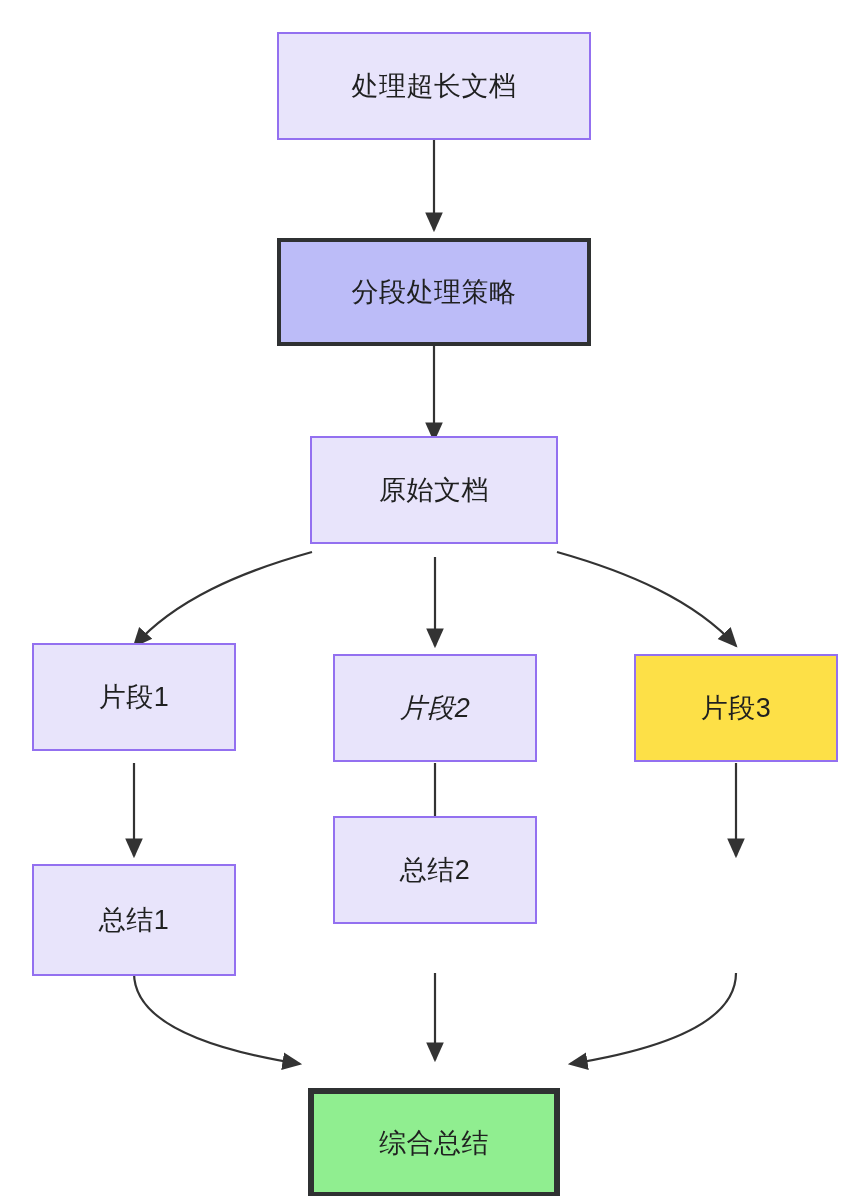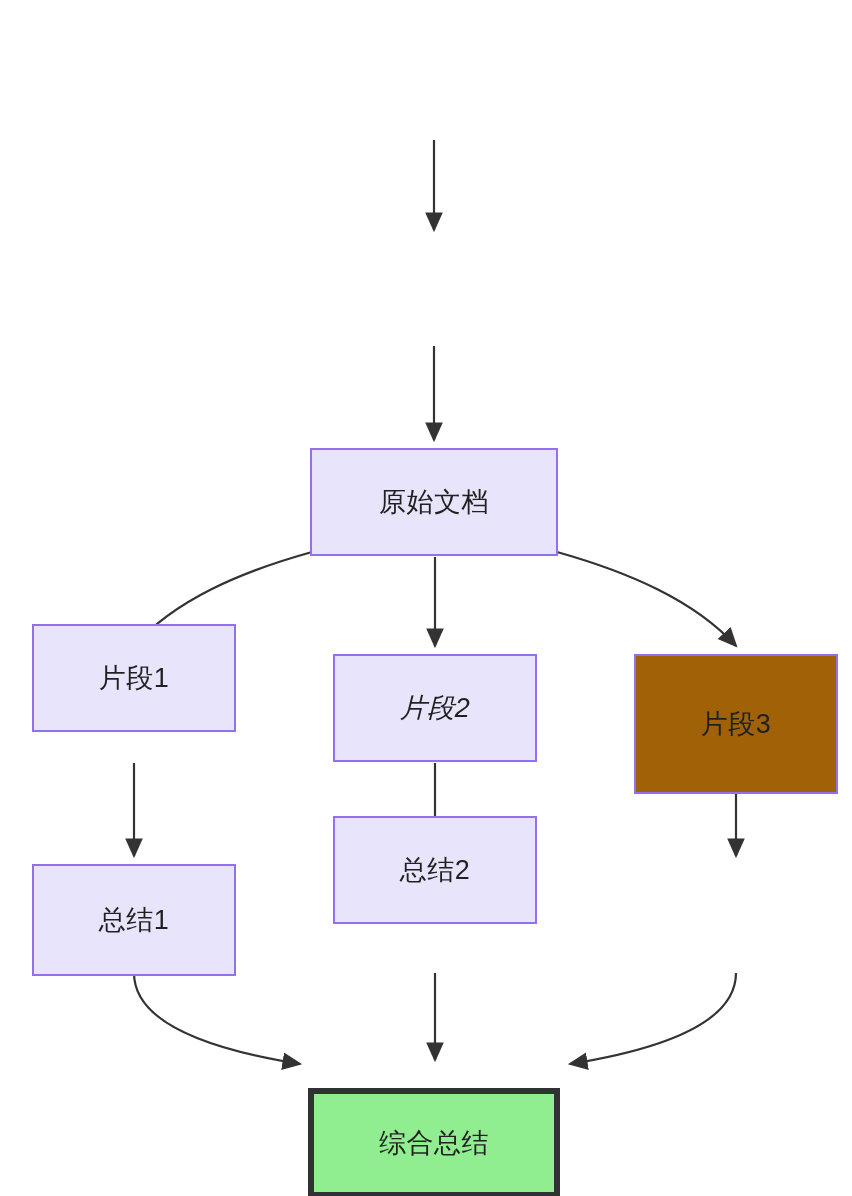--- a/index.html
+++ b/index.html
@@ -75,30 +75,36 @@
         <path d="M 557 552 C 628 572 694 600 736 646" fill="none" stroke="#333333" stroke-width="2.2" marker-end="url(#arrowhead)"></path>
         <path d="M 134 763 L 134 856" fill="none" stroke="#333333" stroke-width="2.2" marker-end="url(#arrowhead)"></path>
         <path d="M 435 763 L 435 856" fill="none" stroke="#333333" stroke-width="2.2" marker-end="url(#arrowhead)"></path>
         <path d="M 736 763 L 736 856" fill="none" stroke="#333333" stroke-width="2.2" marker-end="url(#arrowhead)"></path>
         <path d="M 134 973 C 134 1020 200 1048 300 1064" fill="none" stroke="#333333" stroke-width="2.2" marker-end="url(#arrowhead)"></path>
         <path d="M 435 973 L 435 1060" fill="none" stroke="#333333" stroke-width="2.2" marker-end="url(#arrowhead)"></path>
         <path d="M 736 973 C 736 1020 670 1048 570 1064" fill="none" stroke="#333333" stroke-width="2.2" marker-end="url(#arrowhead)"></path>
       </g>
   </svg>
 
-  <div class="node normal" style="left: 310px; top: 448px; width: 248px; height: 108px; background: rgb(232, 228, 251); border-color: rgb(147, 112, 240);">
+  <div class="node normal" style="left: 277px; top: 32px; width: 314px; height: 108px; background: rgb(232, 228, 251); border-color: rgb(147, 112, 240);">
+    <span class="node-label">处理超长文档</span>
+  </div>
+  <div class="node emphasis" style="left: 277px; top: 238px; width: 314px; height: 108px; background: rgb(188, 188, 248); border-color: rgb(47, 49, 50);">
+    <span class="node-label">分段处理策略</span>
+  </div>
+  <div class="node normal" style="left: 310px; top: 436px; width: 248px; height: 108px; background: rgb(232, 228, 251); border-color: rgb(147, 112, 240);">
     <span class="node-label">原始文档</span>
   </div>
-  <div class="node normal" style="left: 32px; top: 624px; width: 204px; height: 108px; background: rgb(232, 228, 251); border-color: rgb(147, 112, 240);">
+  <div class="node normal" style="left: 32px; top: 643px; width: 204px; height: 108px; background: rgb(232, 228, 251); border-color: rgb(147, 112, 240);">
     <span class="node-label">片段1</span>
   </div>
   <div class="node normal" style="left: 333px; top: 654px; width: 204px; height: 108px; background: rgb(232, 228, 251); border-color: rgb(147, 112, 240); font-style: italic;">
     <span class="node-label">片段2</span>
   </div>
-  <div class="node normal" style="left: 634px; top: 654px; width: 204px; height: 140px; background: #a16207; border-color: rgb(147, 112, 240);">
+  <div class="node normal" style="left: 634px; top: 654px; width: 204px; height: 108px; background: #fde047; border-color: rgb(147, 112, 240);">
     <span class="node-label">片段3</span>
   </div>
   <div class="node normal" style="left: 32px; top: 864px; width: 204px; height: 112px; background: rgb(232, 228, 251); border-color: rgb(147, 112, 240);">
     <span class="node-label">总结1</span>
   </div>
   <div class="node normal" style="left: 333px; top: 816px; width: 204px; height: 108px; background: rgb(232, 228, 251); border-color: rgb(147, 112, 240);">
     <span class="node-label">总结2</span>
   </div>
   <div class="node result" style="left: 308px; top: 1068px; width: 252px; height: 110px; background: rgb(144, 238, 144); border-color: rgb(47, 49, 50);">
     <span class="node-label">综合总结</span>

